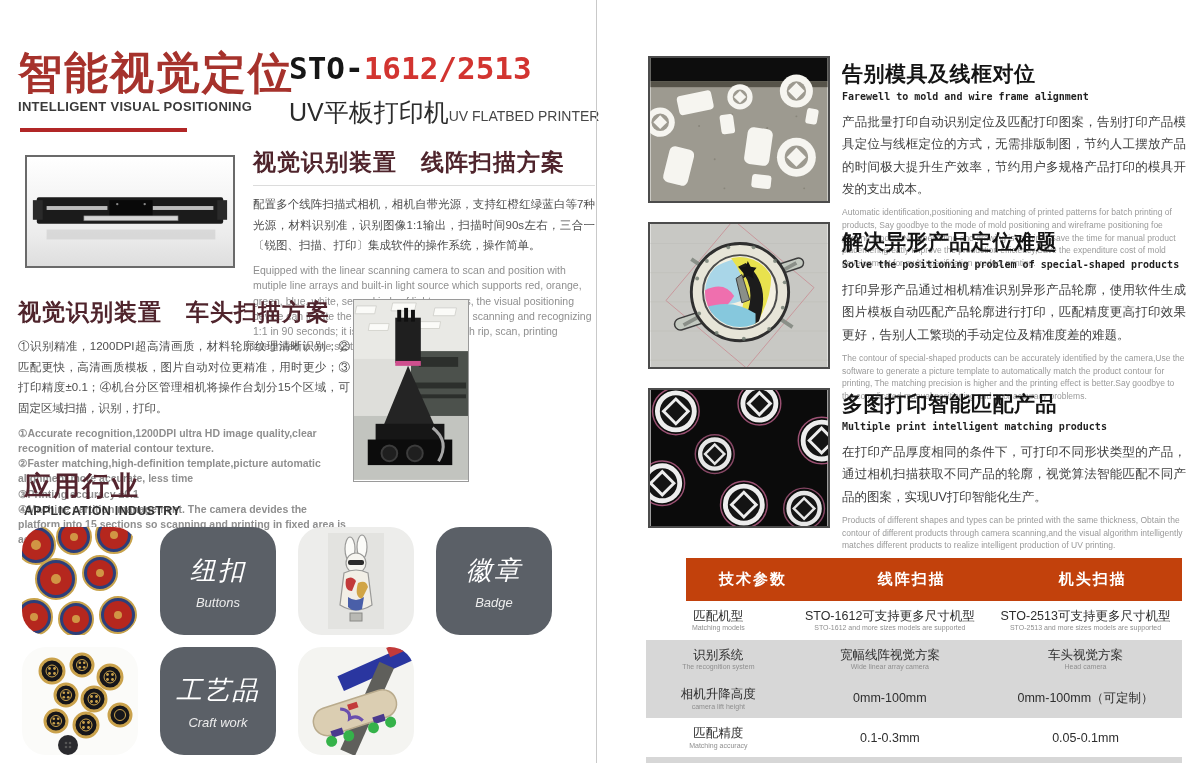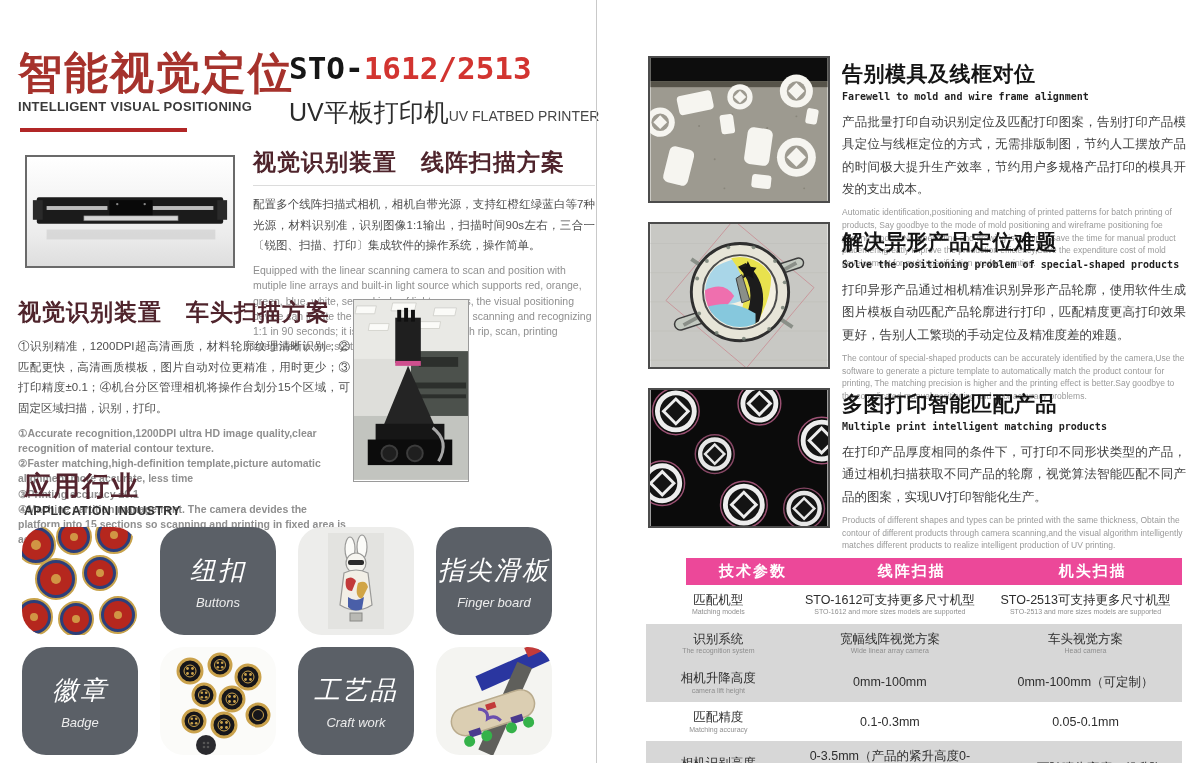--- a/index.html
+++ b/index.html
@@ -51,21 +51,21 @@
   .fp3 { left:648px; top:388px; width:182px; height:140px; }
   .feat { left:842px; width:344px; }
   .f1 { top:60px; } .f2 { top:228px; } .f3 { top:390px; }
   .feat-title { font-size:21px; font-weight:bold; color:#141414; letter-spacing:0.5px; }
   .feat-sub { font-family:"DejaVu Sans Mono", monospace; font-size:10px; font-weight:bold; color:#1f1f1f; margin-top:3px; white-space:nowrap; }
   .feat-cn { font-size:12.5px; color:#3f3f3f; line-height:1.78; margin-top:9px; text-align:justify; }
   .feat-en { font-size:8.5px; color:#9a9a9a; line-height:1.5; margin-top:6px; }
 
   
   .spec-table { left:646px; top:558px; width:536px; font-size:12.5px; }
-  .t-head { display:flex; background:#ec4899; color:#fff; font-weight:bold; font-size:15px; height:27px; align-items:center; text-align:center; letter-spacing:2px;margin-left:40px; }
+  .t-head { display:flex; background:#c2410c; color:#fff; font-weight:bold; font-size:15px; height:43px; align-items:center; text-align:center; letter-spacing:2px;margin-left:40px; }
   .t-row { display:flex; min-height:28px; align-items:center; text-align:center; padding:8px 0; }
   .t-row.alt { background:#d7d7d7; }
   .c0 { width:27%; } .c1 { width:37%; } .c2 { width:36%; }
   .cell-cn { font-size:12.5px; color:#2e2e2e; line-height:1.15; }
   .cell-en { font-size:7px; color:#8f8f8f; margin-top:1px; line-height:1.1; }
   .cell-en:empty { display:none; }
 </style>
 </head>
 <body>
 
@@ -221,24 +221,20 @@
       </g>
       <g>
         <path d="M48 52 q6 -4 10 2 l-4 10 q-8 0 -6 -12" fill="#c23a3a"></path>
         <path d="M60 56 q8 -4 10 4 l-6 12 q-8 -2 -4 -16" fill="#d1a545"></path>
         <path d="M50 70 q8 6 16 0 l-2 12 q-8 4 -14 -2 Z" fill="#4a5fa8"></path>
       </g>
       <rect x="52" y="86" width="12" height="8" fill="#b9b9b4" stroke="#8a8a86" stroke-width="1"></rect>
     </svg>
   </div>
 
-  <div class="tile lab">
-    <div class="tile-cn">指尖滑板</div>
-    <div class="tile-en">Finger board</div>
-  </div>
 
   <div class="tile lab">
     <div class="tile-cn">徽章</div>
     <div class="tile-en">Badge</div>
   </div>
 
   <div class="tile">
     <svg viewBox="0 0 116 108" xmlns="http://www.w3.org/2000/svg">
       <rect width="116" height="108" fill="#fbfbf9"></rect>
       <g>

